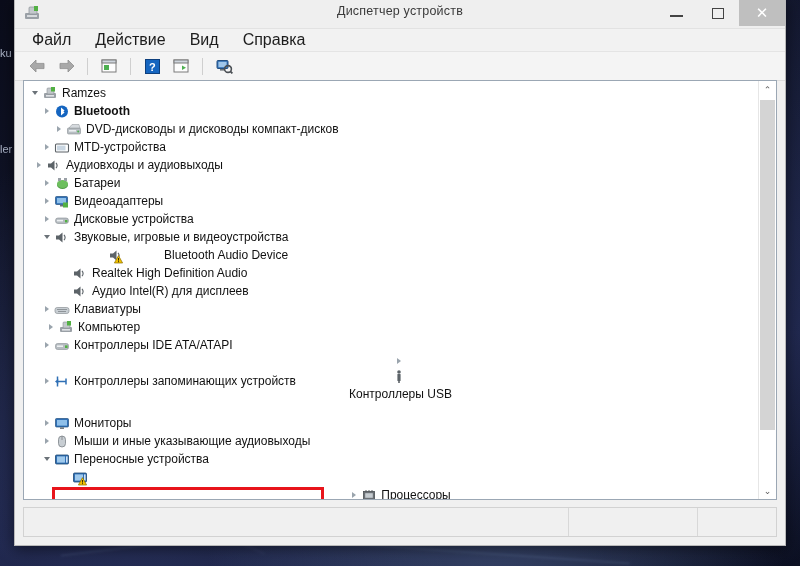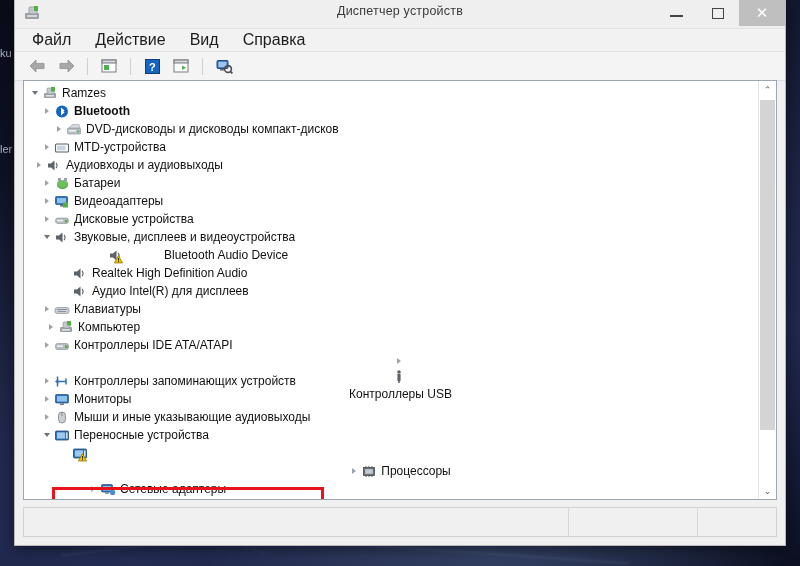--- a/index.html
+++ b/index.html
@@ -303,21 +303,21 @@
         <div class="row" style="padding-left: 16px;">
           <span class="tw open">
             <i></i>
           </span>
           <span class="ico" style="position: relative;">
             <svg width="16" height="15" viewBox="0 0 16 15">
               <path d="M2 5.5 L5 5.5 L8.5 2.5 L8.5 12.5 L5 9.5 L2 9.5 Z" fill="#5c6368"></path>
               <path d="M10 4.8 Q12.2 7.5 10 10.2" stroke="#5c6368" stroke-width="1.1" fill="none"></path>
             </svg>
           </span>
-          <span class="lbl">Звуковые, дисплеев и видеоустройства</span>
+          <span class="lbl">Звуковые, игровые и видеоустройства</span>
         </div>
         <div class="row" style="padding-left: 34px; gap: 36px;">
           <span class="tw"></span>
           <span class="ico" style="position: relative;">
             <svg width="16" height="15" viewBox="0 0 16 15">
               <path d="M2 5.5 L5 5.5 L8.5 2.5 L8.5 12.5 L5 9.5 L2 9.5 Z" fill="#5c6368"></path>
               <path d="M10 4.8 Q12.2 7.5 10 10.2" stroke="#5c6368" stroke-width="1.1" fill="none"></path>
             </svg>
             <svg width="9" height="9" viewBox="0 0 9 9" style="position:absolute;left:7px;top:7px;">
               <path d="M4.5 0.6 L8.6 8 L0.4 8 Z" fill="#f2c200" stroke="#8a6d00" stroke-width=".7"></path>
@@ -405,21 +405,21 @@
             <i></i>
           </span>
           <span class="ico" style="position: relative;">
             <svg width="16" height="15" viewBox="0 0 16 15">
               <path d="M3.5 2.5 L3.5 12.5 M3.5 7.5 L12 7.5 M12 4.5 L12 10.5" stroke="#2f6fb5" stroke-width="1.5" fill="none"></path>
               <path d="M1 7.5 L4.2 5 L4.2 10 Z" fill="#2f6fb5"></path>
             </svg>
           </span>
           <span class="lbl">Контроллеры запоминающих устройств</span>
         </div>
-        <div class="row" style="padding-left: 16px;">
+        <div class="row" style="padding-left: 16px; margin-top: 24px;">
           <span class="tw">
             <i></i>
           </span>
           <span class="ico" style="position: relative;">
             <svg width="16" height="15" viewBox="0 0 16 15">
               <rect x="1.5" y="2.5" width="13" height="8.5" rx="1" fill="#2f6fb5" stroke="#23507f" stroke-width=".7"></rect>
               <rect x="3" y="4" width="10" height="5.6" fill="#8fc0ea"></rect>
               <rect x="6" y="11.4" width="4" height="1.5" fill="#6c7277"></rect>
             </svg>
           </span>

